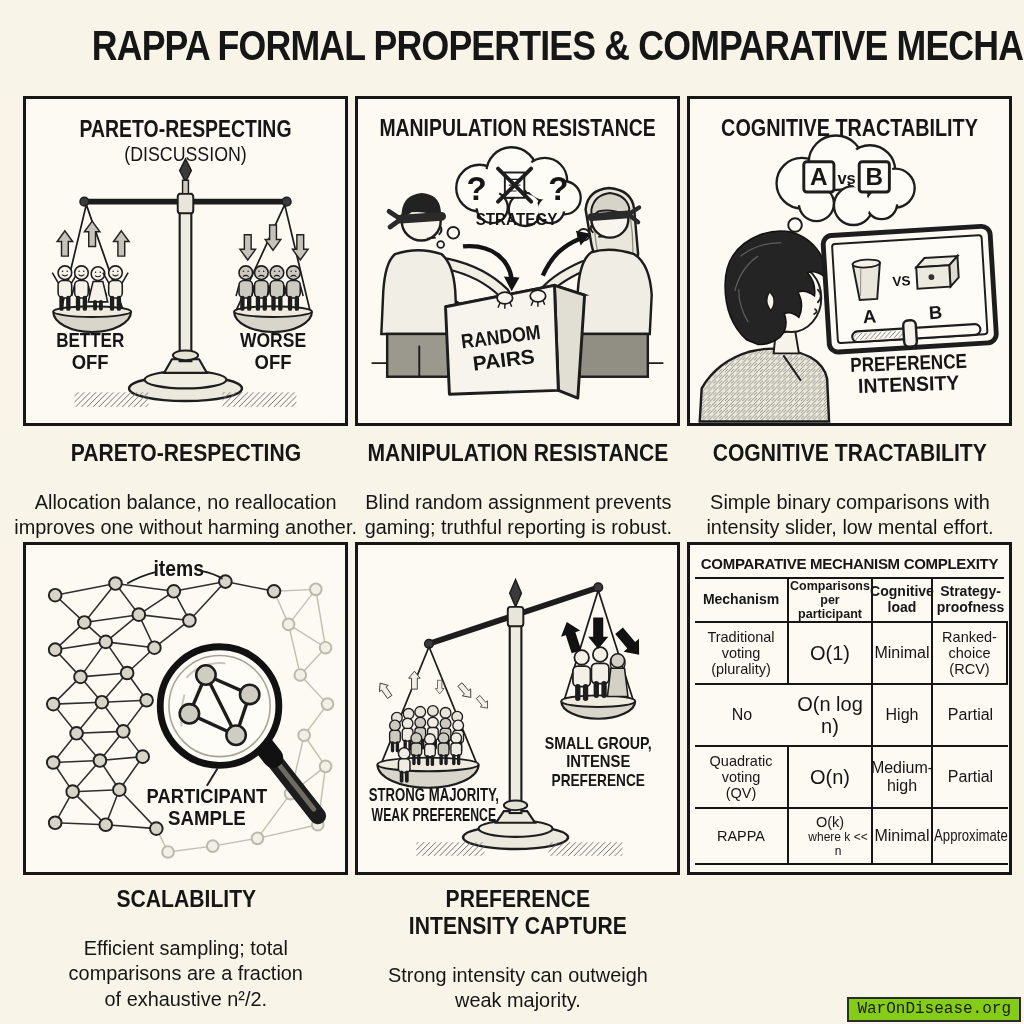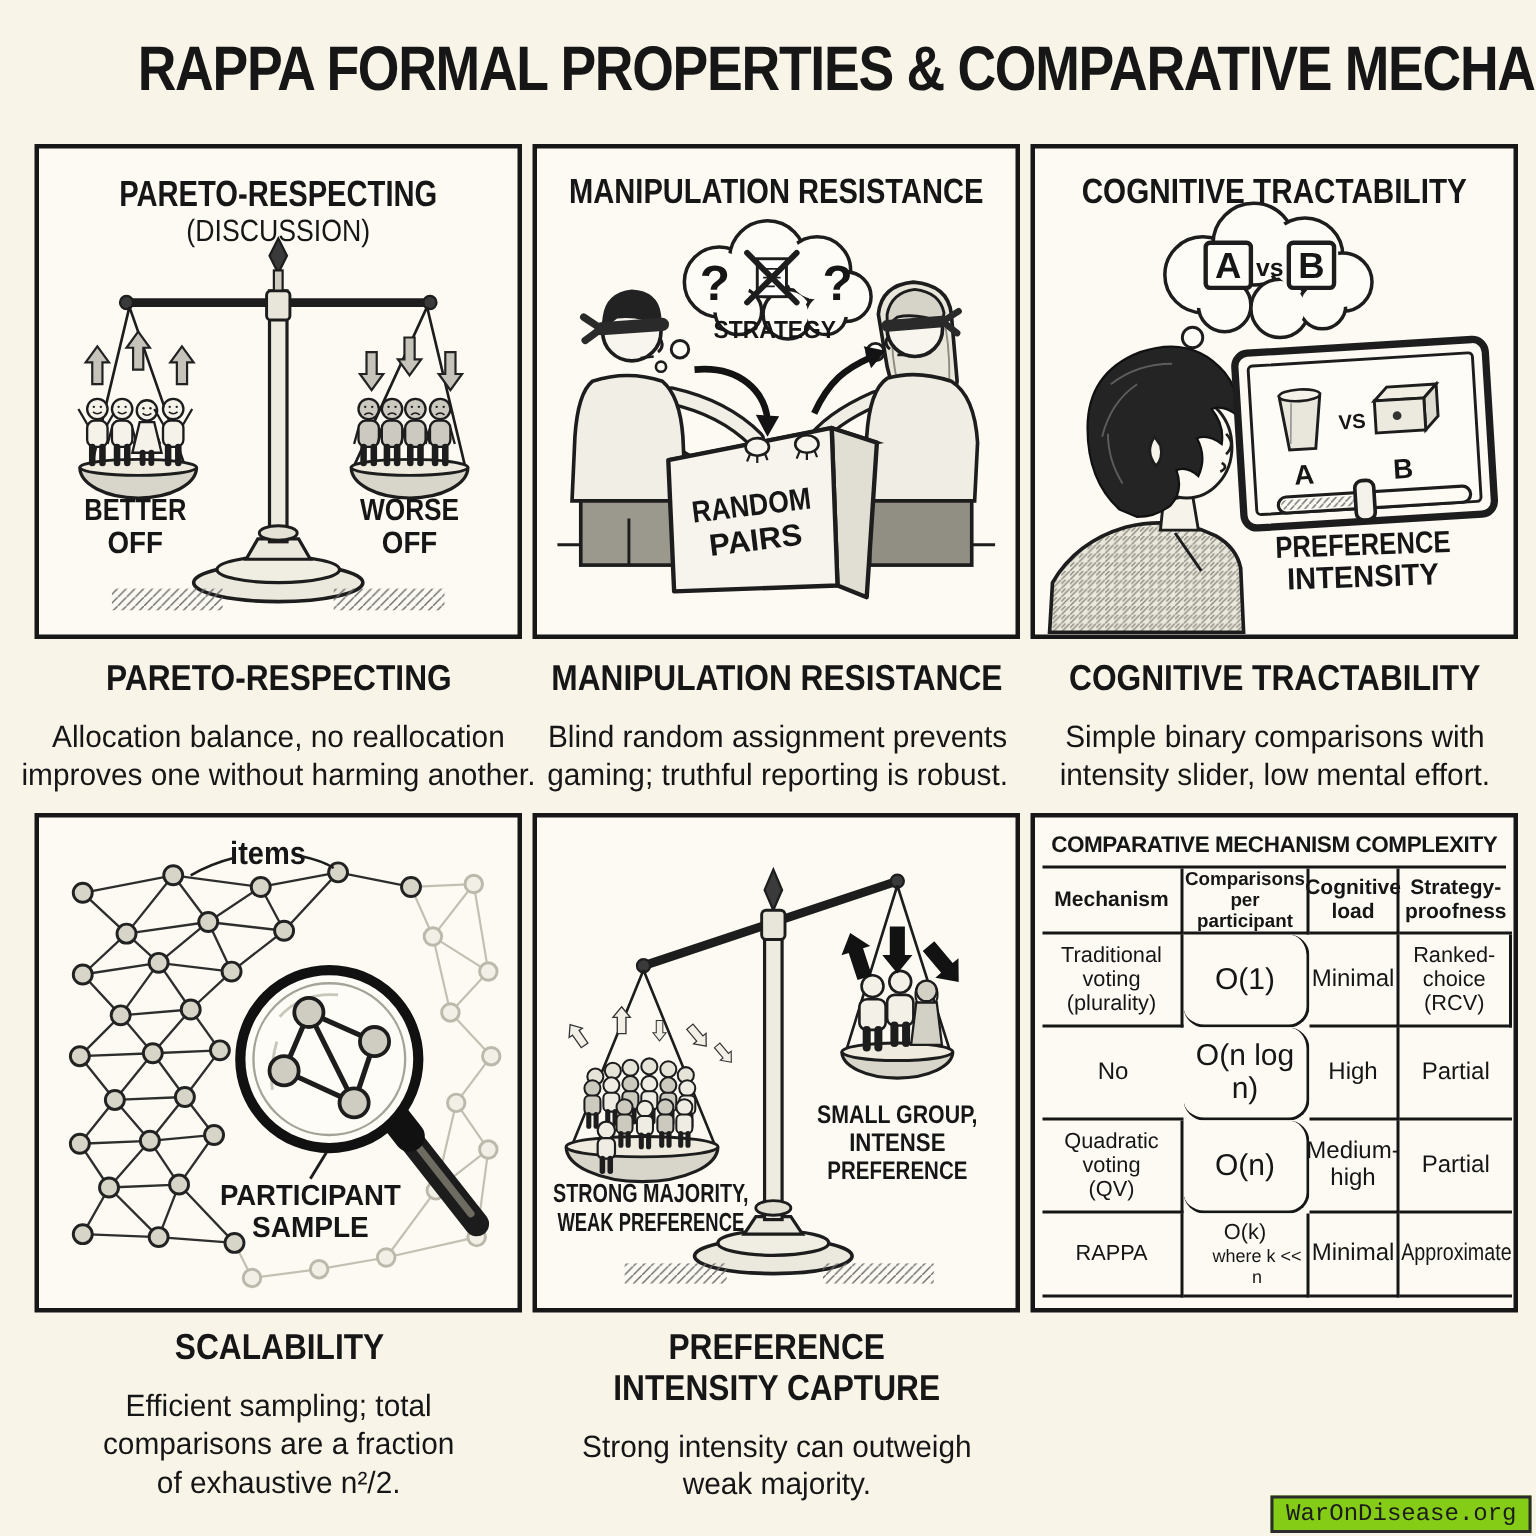--- a/index.html
+++ b/index.html
@@ -22,39 +22,39 @@
   .p-r2{top:542px;height:333px;}
   .p-c1{left:23px;} .p-c2{left:355px;} .p-c3{left:687px;}
   .panel svg{position:absolute;inset:0;width:100%;height:100%;}
   svg text{font-family:"Liberation Sans",sans-serif;fill:#161616;}
   .cap{position:absolute;width:360px;text-align:center;}
   .cap-r1{top:440px;}
   .cap-r2{top:886px;}
   .cap-c1{left:6px;} .cap-c2{left:338px;} .cap-c3{left:670px;}
   .cap-title{font-size:24px;font-weight:bold;line-height:1.12;white-space:pre-line;}
   .cap-title > span{display:inline-block;transform:scaleX(0.88);transform-origin:center;}
-  .cap-body{font-size:20.5px;line-height:1.24;margin-top:12px;white-space:pre-line;}
+  .cap-body{font-size:20.5px;line-height:1.24;margin-top:22px;white-space:pre-line;}
   .cap-body > span{display:inline-block;transform:scaleX(0.97);transform-origin:center;}
   
   .table-panel{padding:6px 3px 0 3px;}
   .tbl-title{
     font-size:15px;font-weight:bold;text-align:center;padding:4px 0 5px 0;
     border-bottom:2px solid #161616;margin:0 2px;letter-spacing:-0.3px;
   }
   .tbl{display:grid;grid-template-columns:94px 84px 60px 75px;margin:0 2px;}
   .tc{
     display:flex;flex-direction:column;align-items:center;justify-content:center;
     text-align:center;white-space:pre-line;padding:2px 1px;box-sizing:border-box;
     border-bottom:2px solid #161616;line-height:1.12;
   }
   .tc.colsep{border-right:2px solid #161616;}
   .tc.hdr{font-size:14px;height:44px;font-weight:bold;}
   .tc.hdr-sm{font-size:12.5px;}
   .tc.mech{font-size:14.5px;height:62px;}
-  .tc.val{font-size:20px;border-radius:14px;}
+  .tc.val{font-size:20px;}
   .tc.txt{font-size:16px;}
   .tc .note{font-size:12px;margin-top:1px;margin-left:16px;}
   .tc.rowlast{height:56px;}
   .rappa-name{font-size:19px;}
   .squeeze{display:inline-block;transform:scaleX(0.82);transform-origin:center;white-space:nowrap;}
   .watermark{
     position:absolute;right:3px;bottom:2px;border:2px solid #2b2b2b;background:#84cc16;
     padding:1px 8px 2px 8px;font-family:"Liberation Mono",monospace;font-size:16px;color:#1c1c1c;
   }
 </style>

